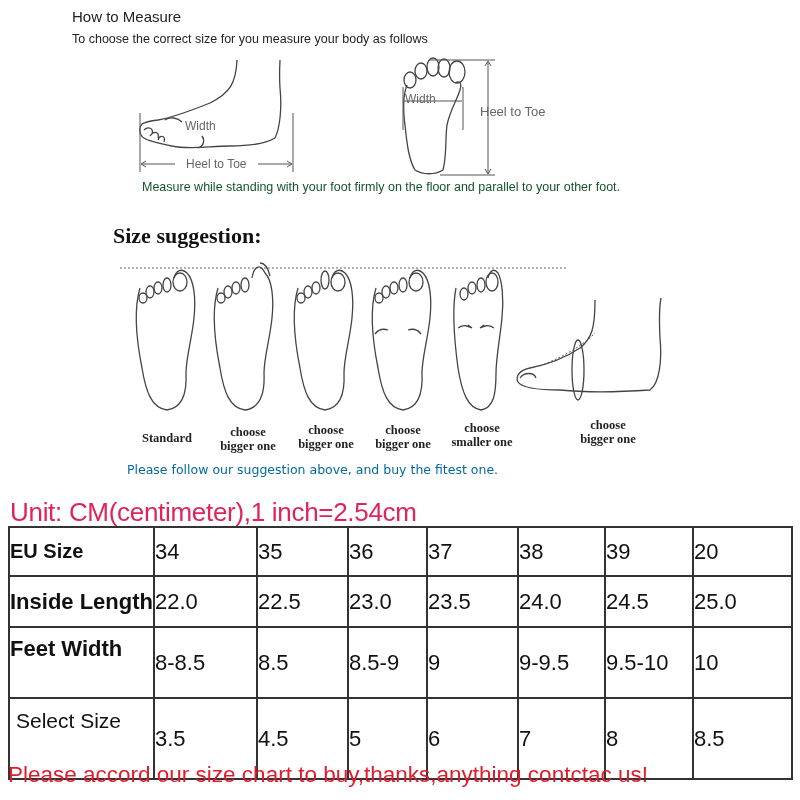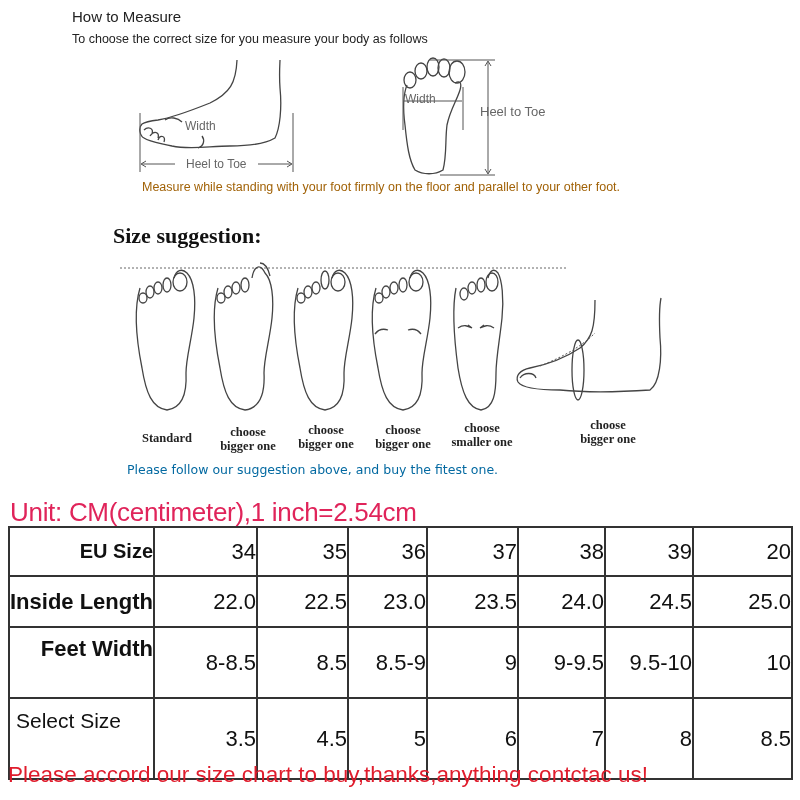--- a/index.html
+++ b/index.html
@@ -1,27 +1,27 @@
 <!DOCTYPE html>
 <html><head>
 <meta charset="utf-8">
 <style>
   html,body{margin:0;padding:0;background:#fff;}
   body{width:800px;height:800px;position:relative;overflow:hidden;font-family:"Liberation Sans",sans-serif;color:#111;}
   .abs{position:absolute;}
   .h-title{left:72px;top:8px;font-size:15px;color:#222;}
   .h-sub{left:72px;top:32px;font-size:12.5px;color:#222;}
-  .h-note{left:142px;top:180px;font-size:12.5px;color:#a16207;}
+  .h-note{left:142px;top:180px;font-size:12.5px;color:#14532d;}
   .diag-label{font-size:12px;color:#666;}
   .sug-title{left:113px;top:223px;font-family:"Liberation Serif",serif;font-weight:bold;font-size:22px;color:#111;text-align:center;}
   .sug-label{font-family:"Liberation Serif",serif;font-weight:bold;font-size:12.5px;color:#222;text-align:center;line-height:14px;}
   .sug-note{left:127px;top:462px;font-size:12.5px;color:#0369a1;font-family:"DejaVu Sans",sans-serif;}
   .unit{left:10px;top:491px;font-size:26px;color:#e0245a;letter-spacing:-0.3px;margin-top:6px;}
   table.size{position:absolute;left:8px;top:526px;border-collapse:collapse;}
-  table.size td{border:2px solid #333;text-align:right;padding:0;font-size:22px;color:#111;}
+  table.size td{border:2px solid #333;text-align:left;padding:0;font-size:22px;color:#111;}
   td.rowhead{font-weight:bold;font-size:15px;}
   td.rowhead.big{font-size:20px;}
   td.red{color:#e01c2c;}
   td.rowhead.red{font-weight:normal;font-size:21px;text-align:left;padding-left:6px;}
   .footer{left:8px;top:762px;font-size:22.5px;color:#e01c2c;}
   svg .ln{fill:none;stroke:#444;stroke-width:1.3;}
   svg .thin{fill:none;stroke:#555;stroke-width:1;}
 </style>
 </head>
 <body>

